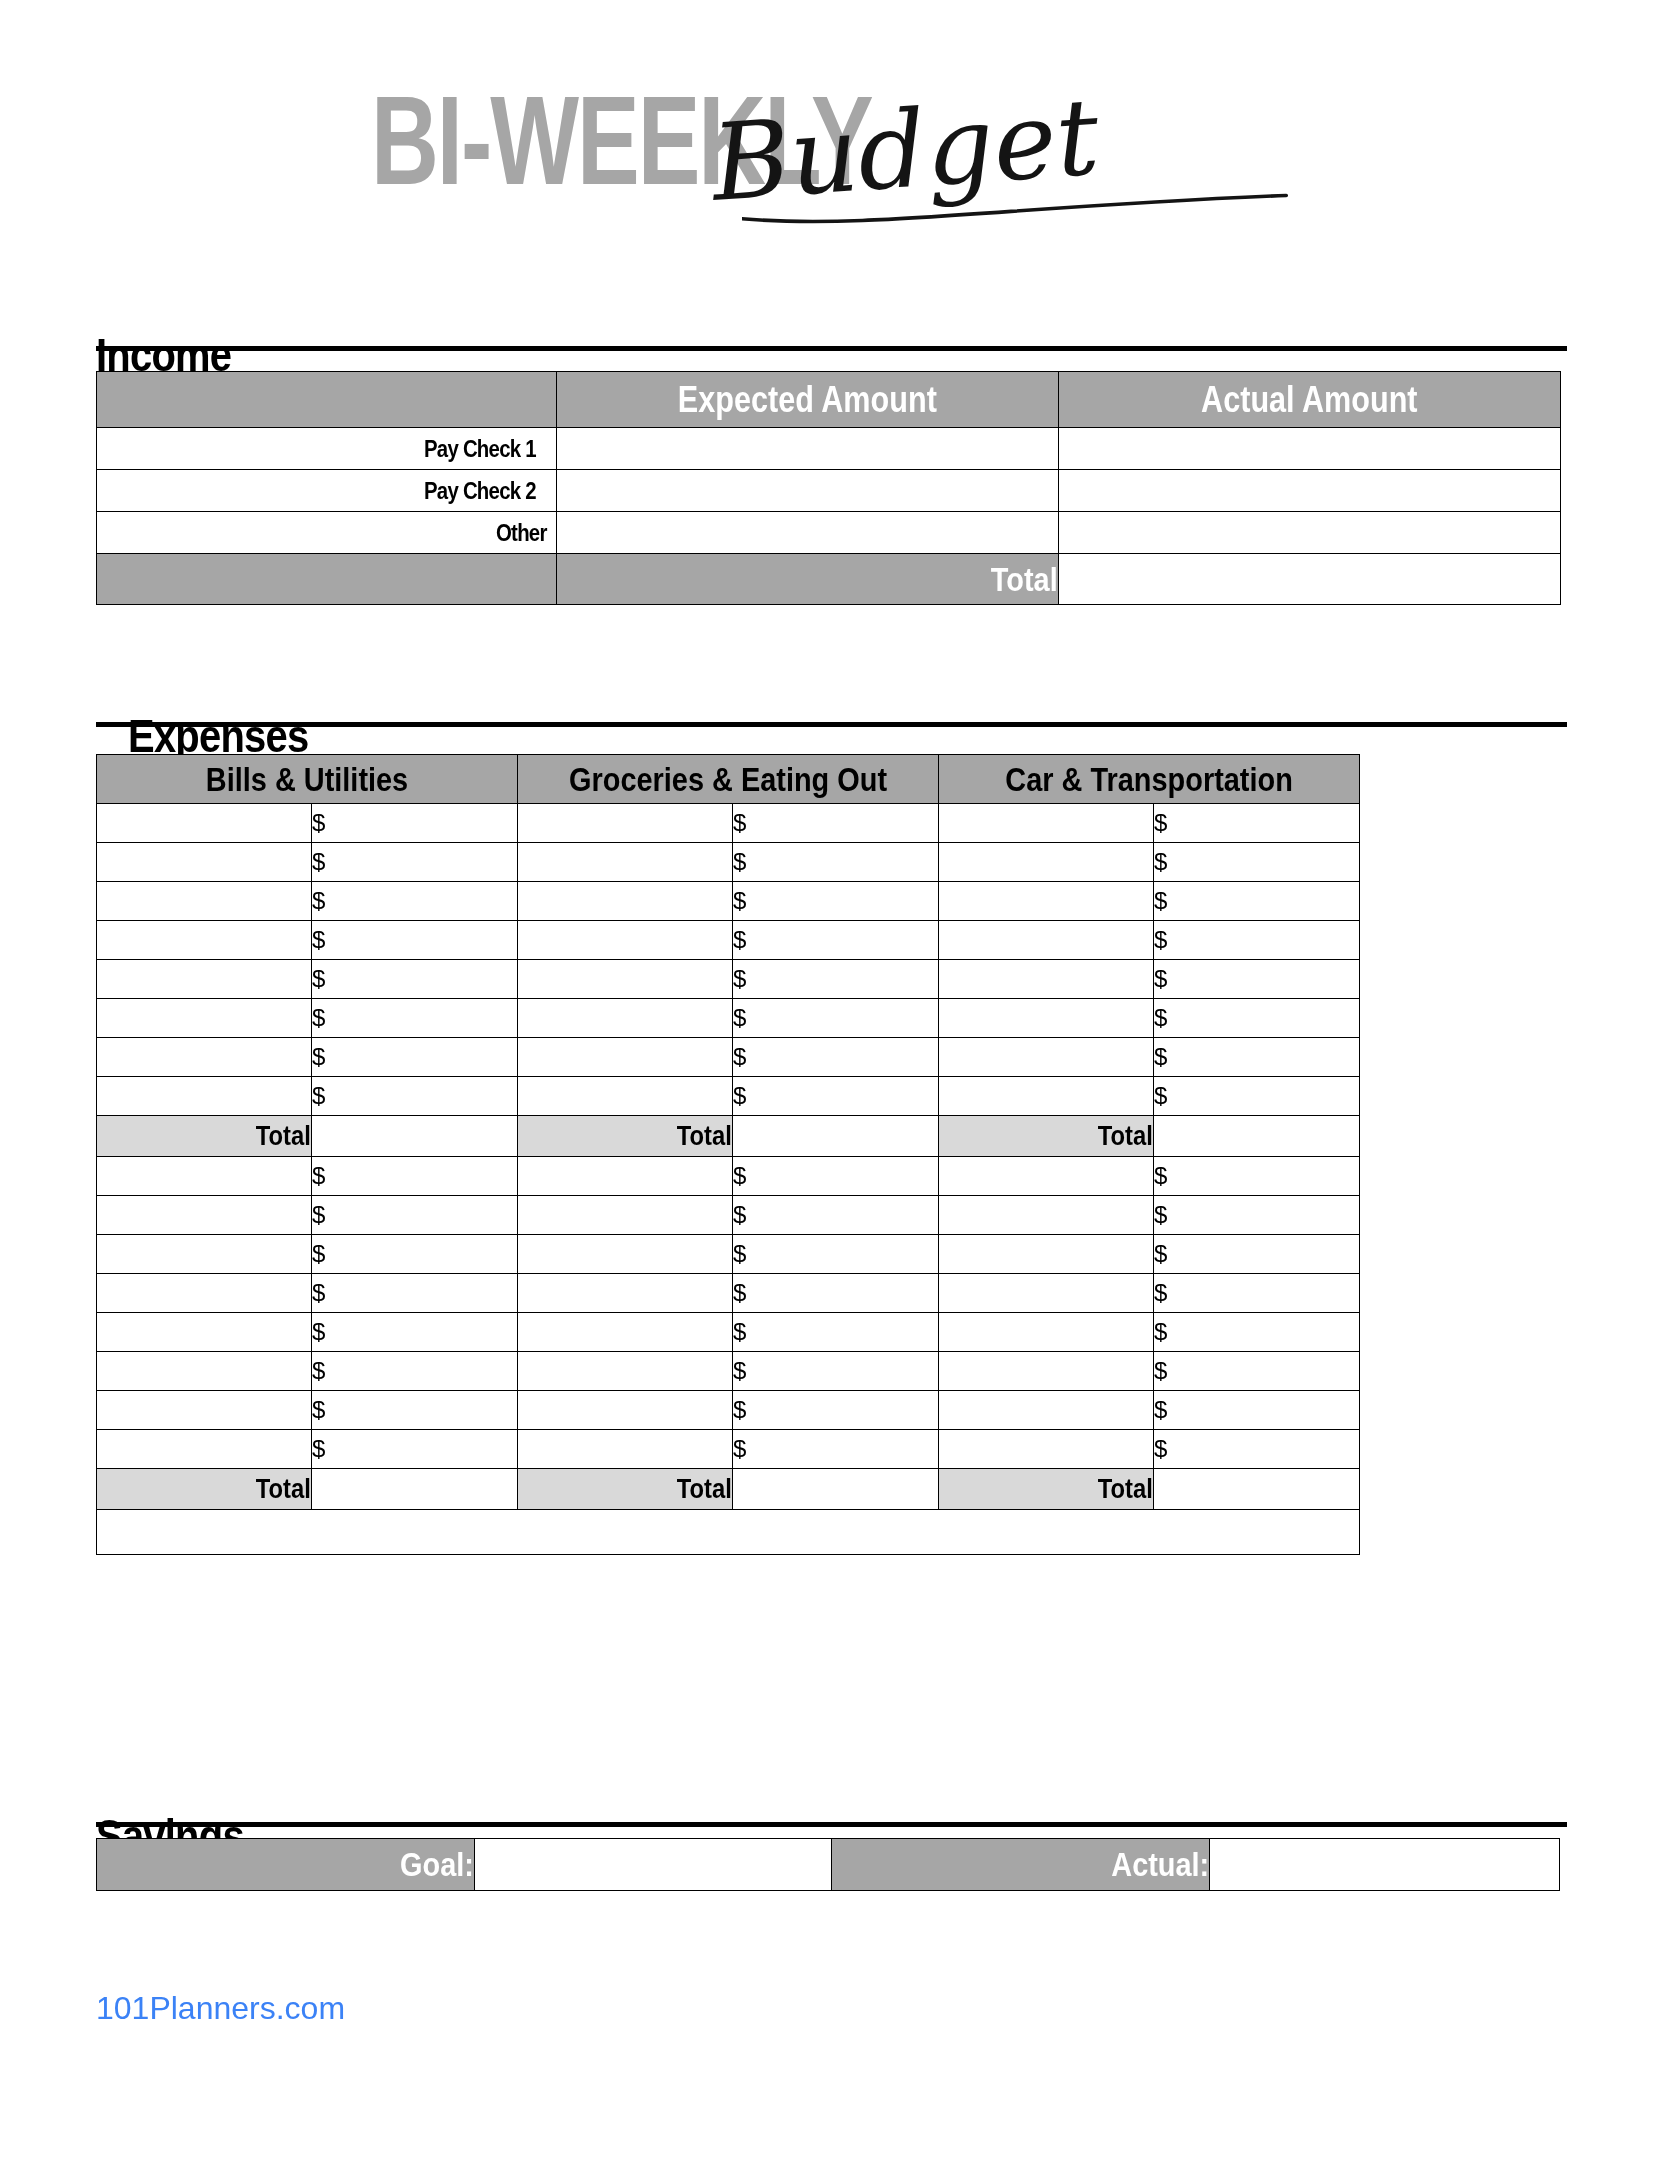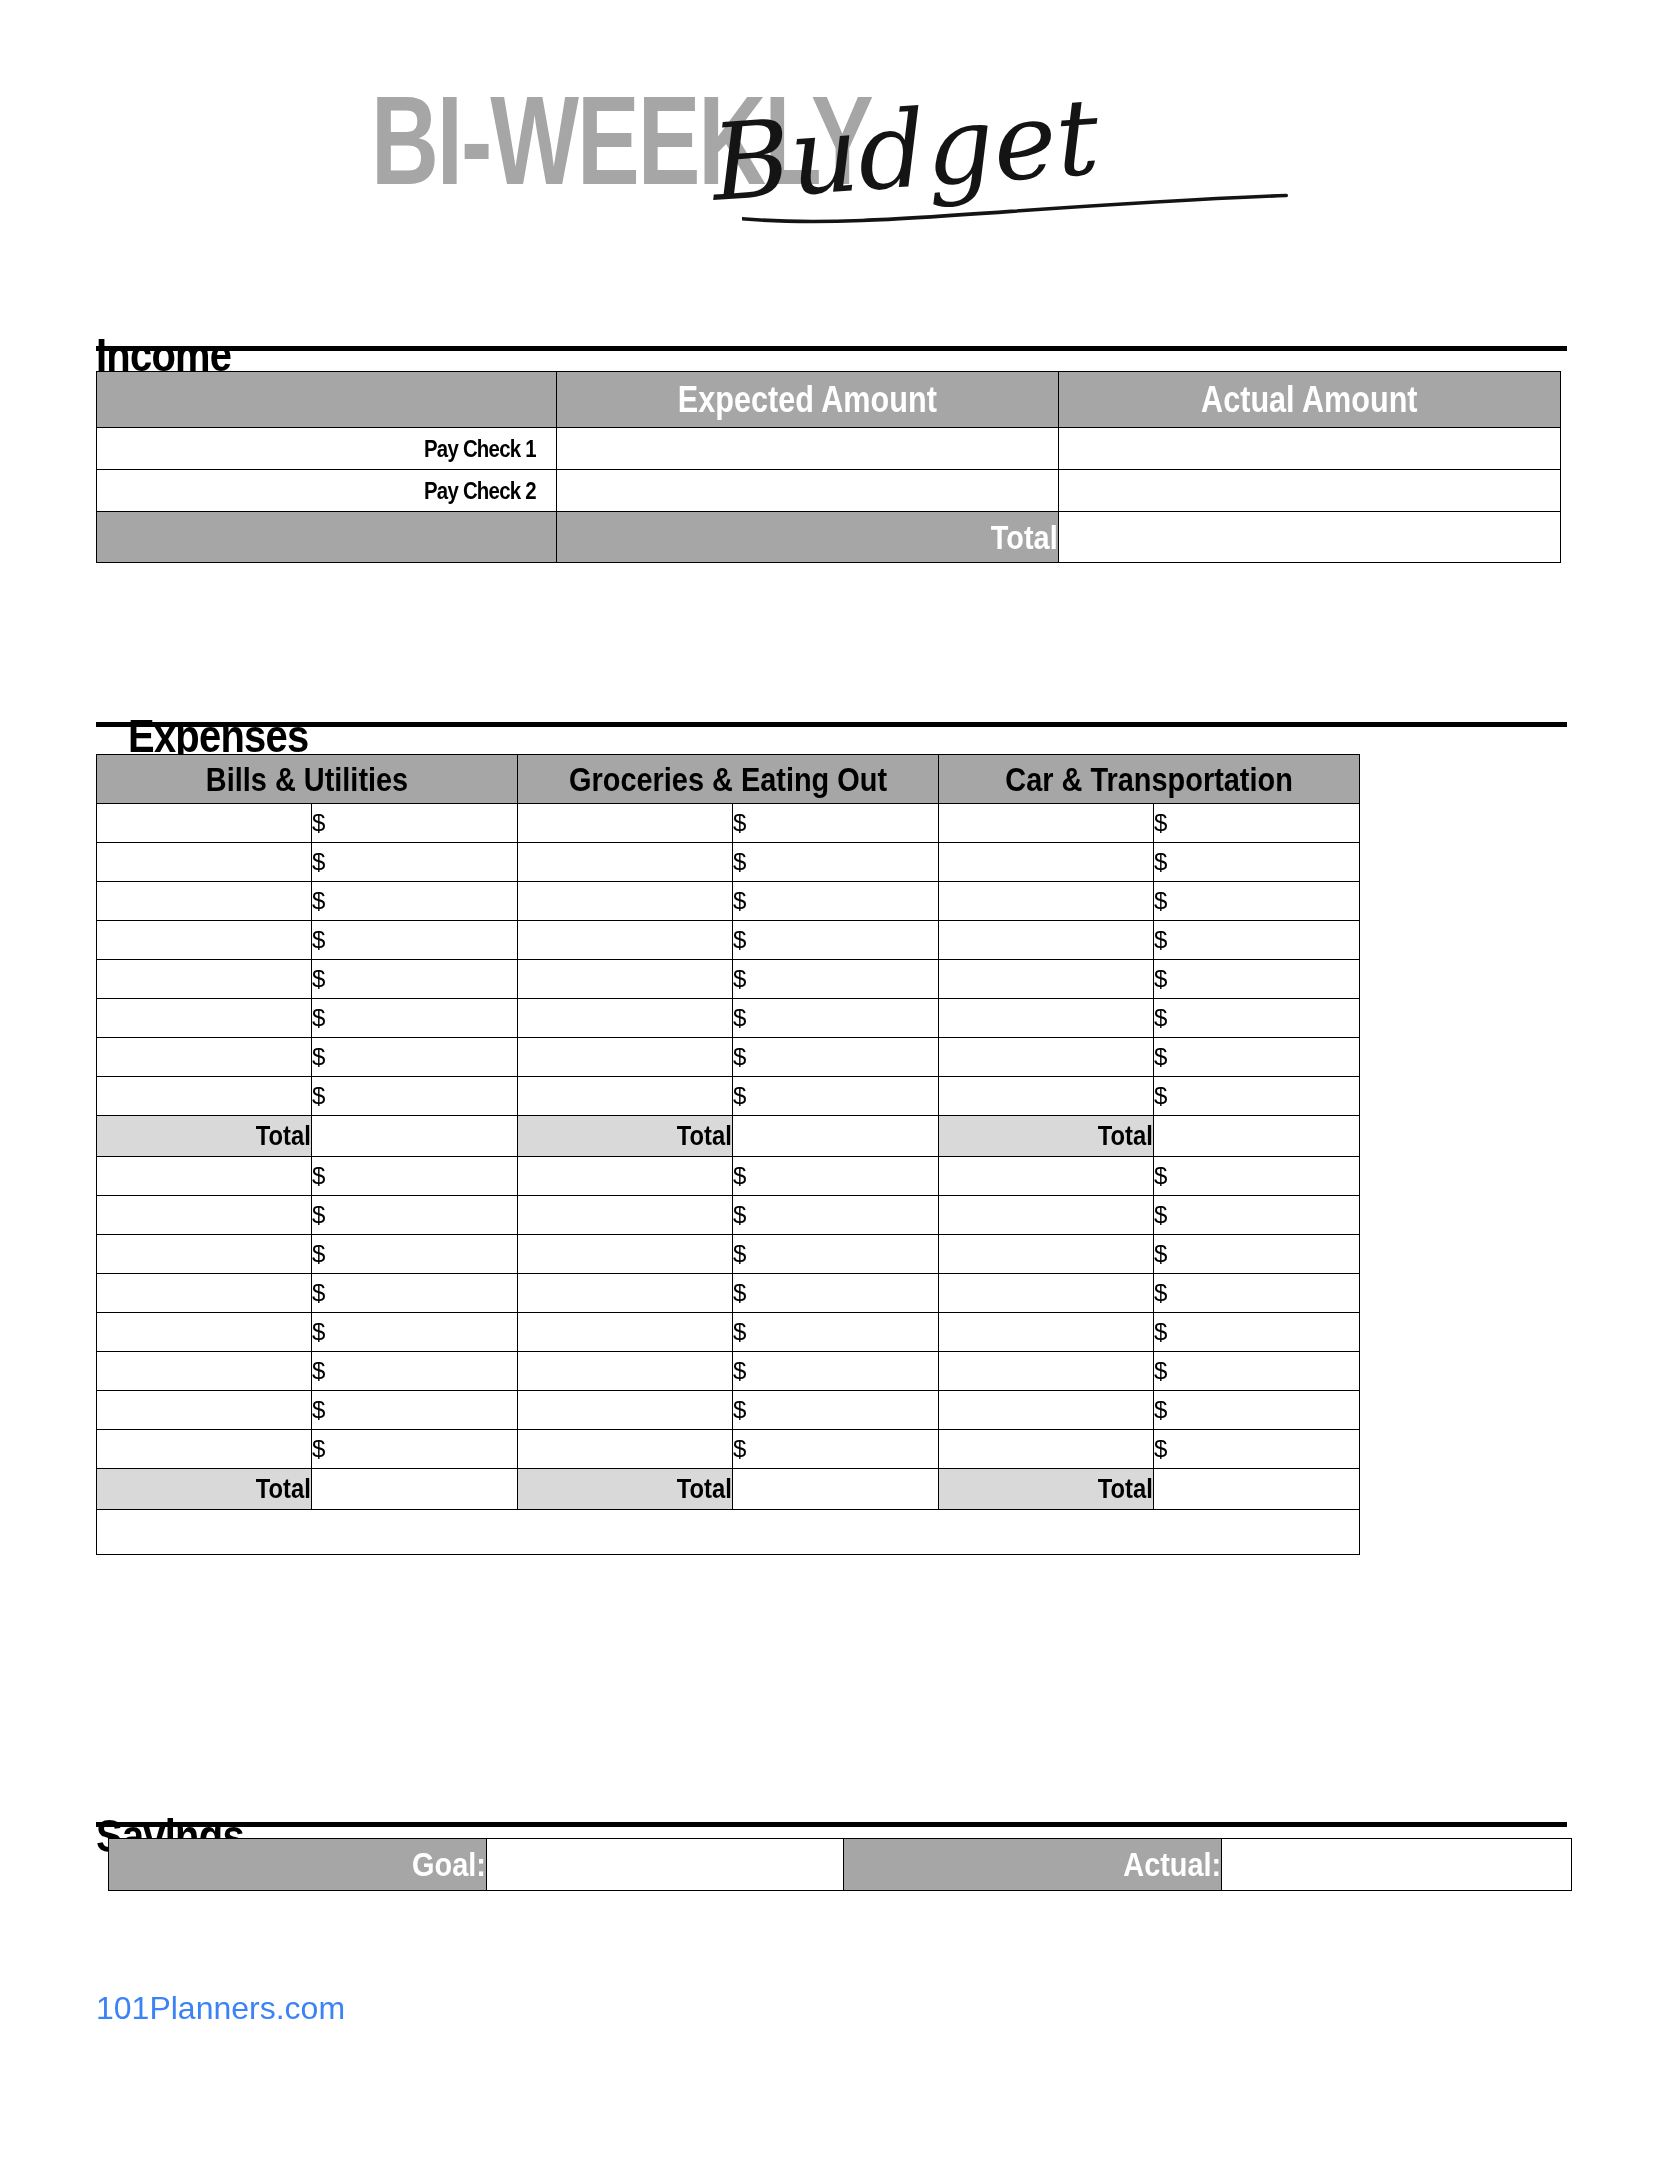--- a/index.html
+++ b/index.html
@@ -91,20 +91,27 @@
         <td class="fill"></td>
         <td class="fill"></td>
       </tr>
       <tr class="inc-row">
         <td class="inc-label">
           <span class="cond c-left">Pay Check 2</span>
         </td>
         <td class="fill"></td>
         <td class="fill"></td>
       </tr>
+      <tr class="inc-row">
+        <td class="inc-label">
+          <span class="cond c-left">Other</span>
+        </td>
+        <td class="fill"></td>
+        <td class="fill"></td>
+      </tr>
       <tr class="inc-total-row">
         <td class="gray"></td>
         <td class="gray total-right">
           <span class="cond c-right">Total</span>
         </td>
         <td class="fill"></td>
       </tr>
     </tbody>
   </table>
 
@@ -276,21 +283,21 @@
           <td class="fill" colspan="6"></td>
         </tr>
       </tbody>
   </table>
 
   <h2 class="section-heading" style="top:1773px;">
     <span class="cond c-left">Savings</span>
   </h2>
   <div class="rule" style="top:1822px;"></div>
 
-  <table class="tbl" style="left:108px;top:1838px;width:1463px;border-radius:10px;">
+  <table class="tbl" style="left:96px;top:1838px;width:1463px;border-radius:10px;">
     <colgroup>
         <col style="width:378px">
         <col style="width:357px">
         <col style="width:378px">
         <col style="width:350px">
       </colgroup>
     <tbody>
       <tr class="sav-row">
         <td class="gray sav-label">
           <span class="cond c-right">Goal:</span>

